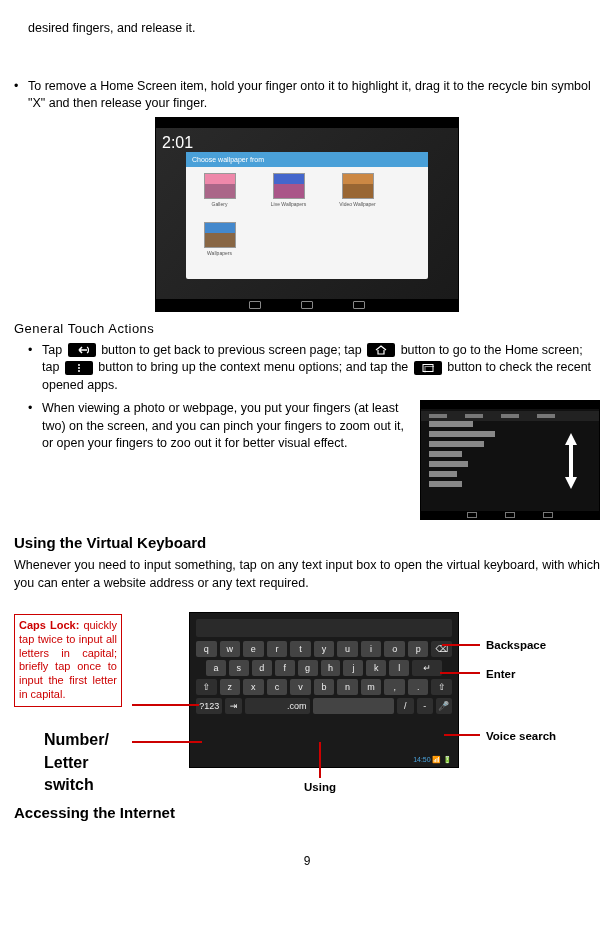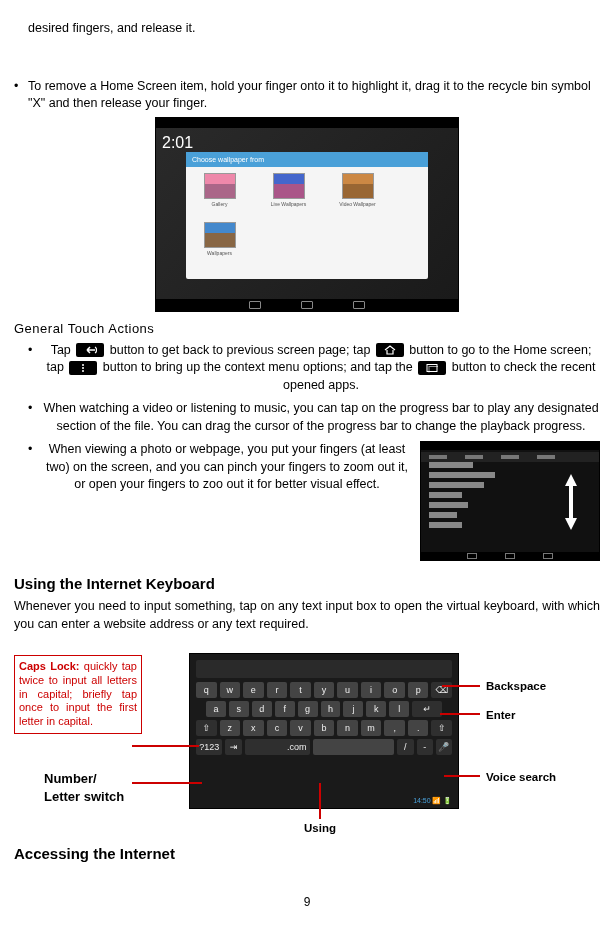--- a/index.html
+++ b/index.html
@@ -25,21 +25,20 @@
   ul.bullets > li::before {
     content: "•";
     position: absolute;
     left: 0;
     top: 0;
   }
   ul.sub-bullets {
     list-style: none;
     padding: 0;
     margin: 0;
-    text-align: center;
   }
   ul.sub-bullets > li {
     position: relative;
     padding-left: 28px;
     margin-bottom: 6px;
   }
   ul.sub-bullets > li::before {
     content: "•";
     position: absolute;
     left: 14px;
@@ -188,36 +187,36 @@
   }
   .keyboard-section {
     position: relative;
     margin-top: 12px;
     height: 190px;
   }
   .caps-box {
     position: absolute;
     left: 0;
     top: 10px;
-    width: 128px;
+    width: 108px;
     border: 1.5px solid #c00;
     color: #c00;
     font-size: 11px;
     padding: 4px;
     text-align: justify;
     line-height: 1.25;
     box-sizing: border-box;
   }
   .caps-box b { font-weight: bold; }
   .numletter-label {
     position: absolute;
     left: 30px;
     top: 125px;
     font-weight: bold;
-    font-size: 13px;
+    font-size: 16px;
     width: 90px;
   }
   .keyboard-img {
     position: absolute;
     left: 175px;
     top: 8px;
     width: 270px;
     height: 156px;
     background: #1a1a1a;
     border: 1px solid #000;
@@ -355,21 +354,20 @@
           <circle cx="5" cy="4" r="1" fill="#fff"></circle>
           <circle cx="5" cy="7" r="1" fill="#fff"></circle>
         </svg></span>
     <span> button to bring up the context menu options; and tap the </span>
     <span class="icon-btn"><svg width="12" height="9">
           <rect x="1" y="1" width="10" height="7" stroke="#fff" fill="none"></rect>
           <rect x="3" y="3" width="10" height="7" stroke="#fff" fill="none" opacity="0.6"></rect>
         </svg></span>
     <span> button to check the recent opened apps.</span>
   </li>
-  <li>When watching a video or listening to music, you can tap on the progress bar to play any designated section of the file. You can drag the cursor of the progress bar to change the playback progress.</li>
   <li class="clearfix">
     <div class="float-right-img">
       <div style="height:8px;background:#000"></div>
       <div class="float-clock">2:04</div>
       <div style="position:absolute;top:10px;left:0;right:0;height:10px;background:#222;display:flex;gap:18px;padding:0 8px;align-items:center">
         <span style="width:18px;height:4px;background:#777"></span>
         <span style="width:18px;height:4px;background:#777"></span>
         <span style="width:18px;height:4px;background:#777"></span>
         <span style="width:18px;height:4px;background:#777"></span>
       </div>
@@ -388,21 +386,21 @@
       <div style="position:absolute;bottom:0;left:0;right:0;height:8px;background:#000;display:flex;justify-content:center;gap:28px;align-items:center">
           <span style="width:8px;height:4px;border:1px solid #777"></span>
           <span style="width:8px;height:4px;border:1px solid #777"></span>
           <span style="width:8px;height:4px;border:1px solid #777"></span>
         </div>
     </div>
     <span>When viewing a photo or webpage, you put your fingers (at least two) on the screen, and you can pinch your fingers to zoom out it, or open your fingers to zoo out it for better visual effect.</span>
   </li>
 </ul>
 
-<div class="big-heading">Using the Internet Keyboard</div>
+<div class="big-heading">Using the Virtual Keyboard</div>
 <div class="justify">Whenever you need to input something, tap on any text input box to open the virtual keyboard, with which you can enter a website address or any text required.</div>
 
 <div class="keyboard-section">
   <div class="caps-box">
     <b>Caps Lock:</b><span> quickly tap twice to input all letters in capital; briefly tap once to input the first letter in capital.</span>
   </div>
   <div class="numletter-label">Number/ Letter switch</div>
 
   <div class="keyboard-img">
     <div class="url-bar"></div>

